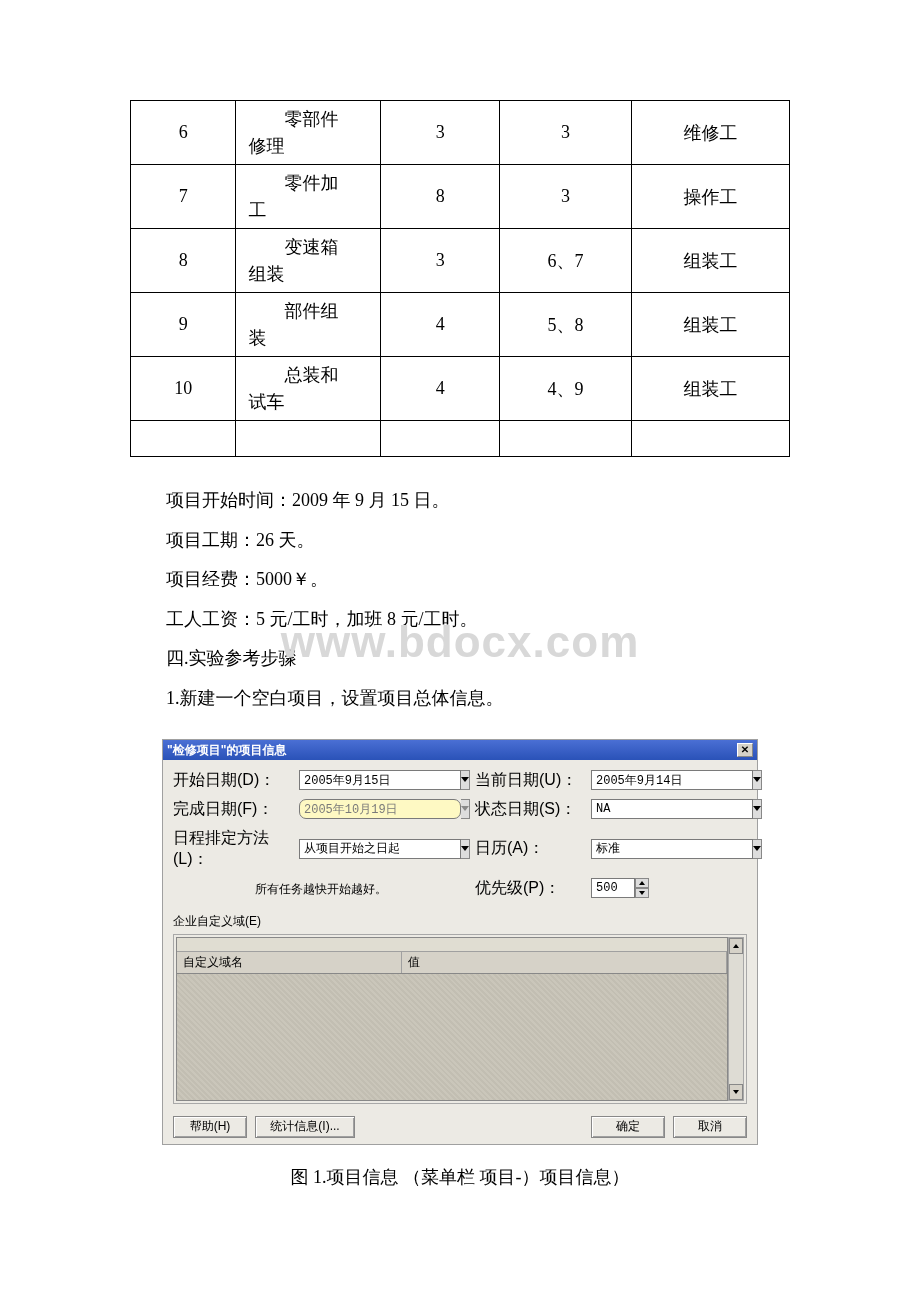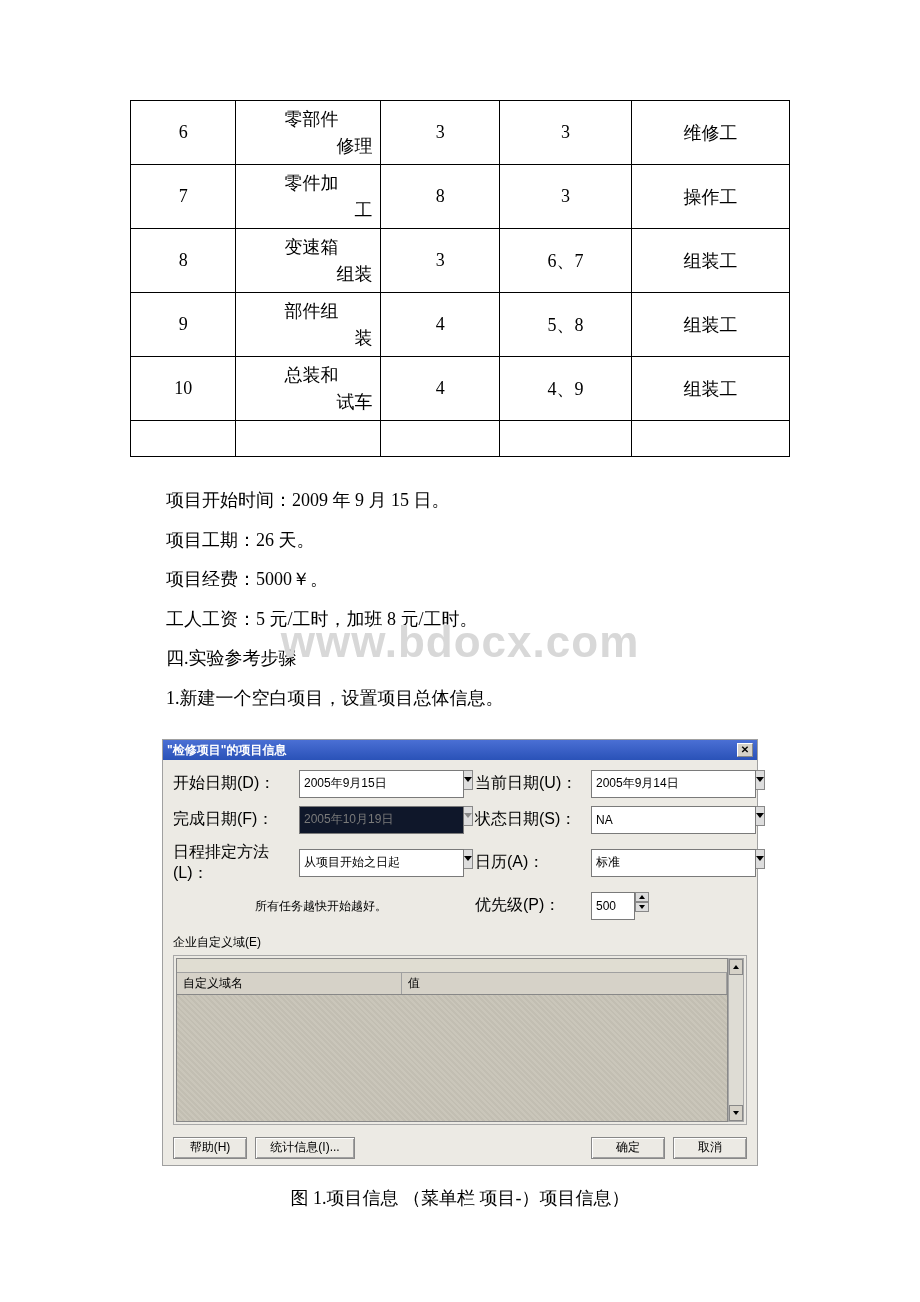--- a/index.html
+++ b/index.html
@@ -24,21 +24,21 @@
   font-size: 18px;
   text-align: center;
   vertical-align: middle;
   padding: 4px 8px;
 }
 table.data-table td.task-cell {
   text-align: left;
   padding-left: 12px;
   line-height: 1.5;
 }
-.task-second { display: block; text-align: right; }
+.task-second { display: block; }
 table.data-table tr.empty-row td { height: 36px; }
 .para {
   font-size: 18px;
   line-height: 2.2;
   text-indent: 2em;
 }
 .watermark {
   position: absolute;
   left: 0; right: 0;
   top: 617px;
@@ -93,30 +93,31 @@
   row-gap: 8px;
   column-gap: 6px;
   align-items: center;
 }
 .lbl { font-size: 16px; }
 .field-wrap {
   display: flex;
 }
 .text-input {
   flex: 1;
-  height: 28px;
+  height: 20px;
   border: 1px solid #7a7a7a;
   background: #fff;
   font-size: 12px;
   padding: 1px 4px;
-  font-family: Liberation Sans, sans-serif;
+  font-family: Liberation Mono, monospace;
 }
 .text-input.disabled {
-  background: #0f172a;
+  background: #fef9c3;
   color: #7a7a7a;
+  border-radius: 7px;
 }
 .dd-btn {
   width: 16px; height: 20px;
   background: #ddd;
   border: 1px solid #888;
   border-left: none;
   display: flex; align-items: center; justify-content: center;
 }
 .dd-btn svg { width: 8px; height: 6px; }
 .hint-row {

